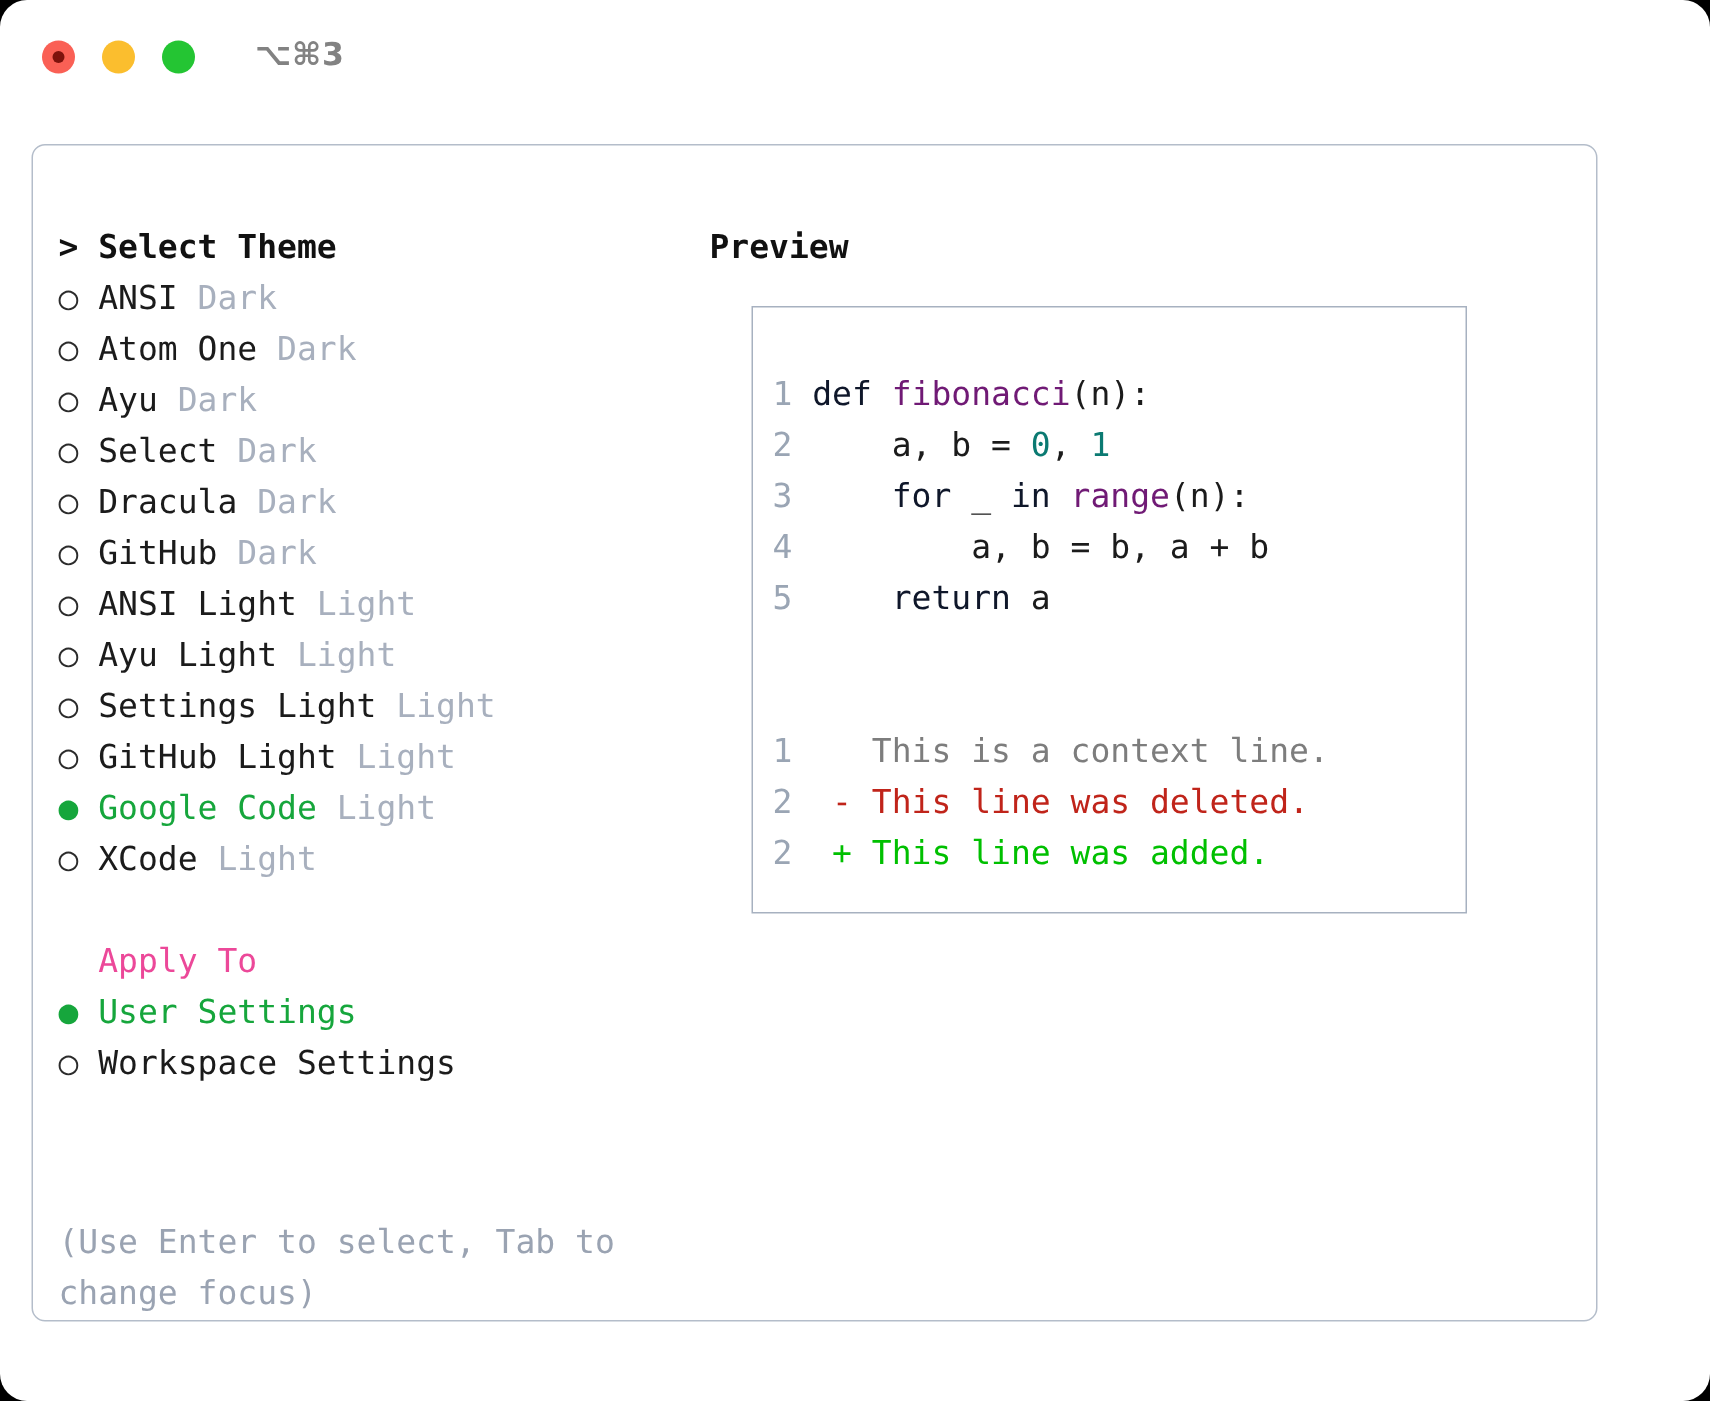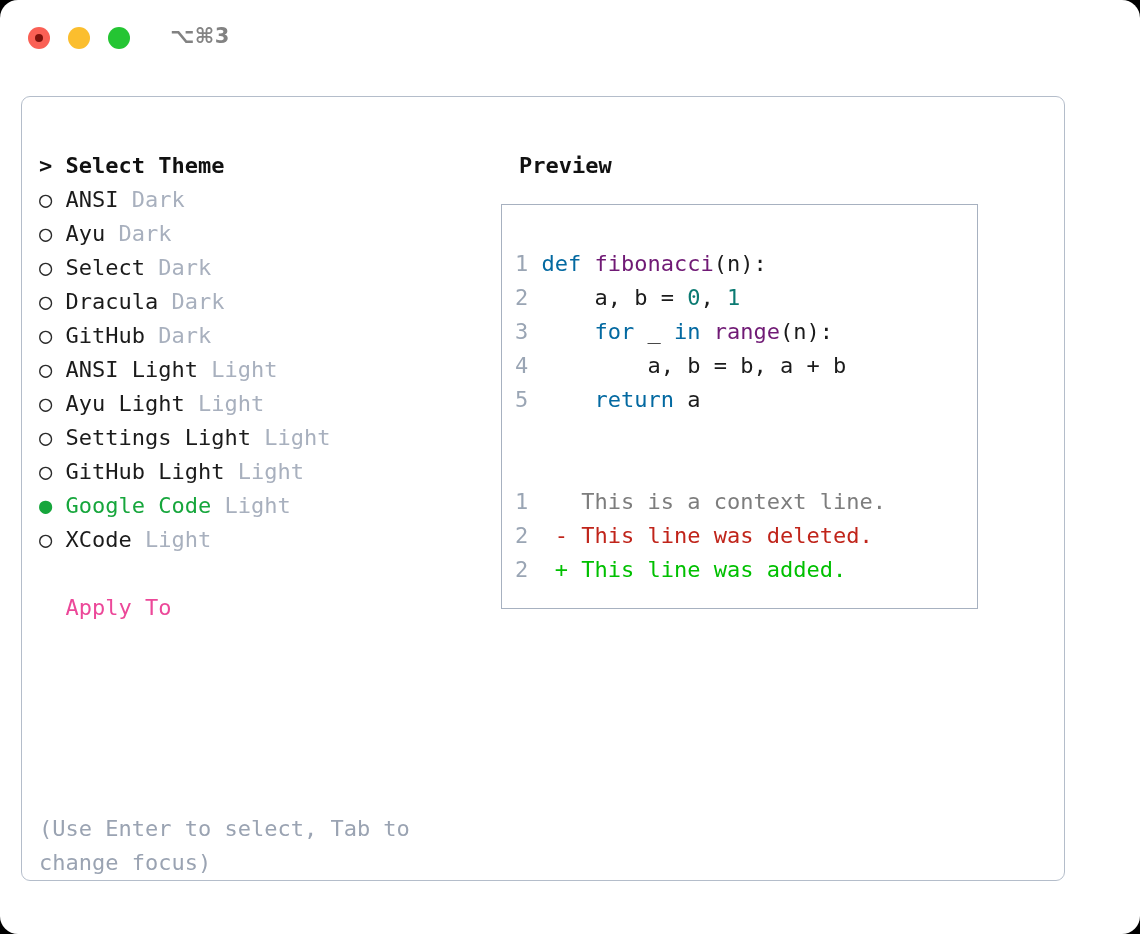--- a/index.html
+++ b/index.html
@@ -152,21 +152,21 @@
     color: #9aa3b2;
   }
   #hint-block .hint-line {
     display: block;
     white-space: pre;
   }
 
   
   #preview-column {
     position: absolute;
-    left: 497px;
+    left: 451px;
     top: 52px;
     width: 500px;
   }
   #preview-heading {
     font-family: "DejaVu Sans Mono", "Liberation Mono", monospace;
     font-size: 22px;
     line-height: 34px;
     font-weight: 700;
     color: #111111;
     white-space: pre;
@@ -190,21 +190,21 @@
   .code-line {
     display: block;
     white-space: pre;
     font-family: "DejaVu Sans Mono", "Liberation Mono", monospace;
     font-size: 22px;
     line-height: 34px;
   }
   .gutter {
     color: #9aa5b4;
   }
-  .tok-kw      { color: #0369a1; }
+  .tok-kw      { color: #0f172a; }
   .tok-fn      { color: #701a75; }
   .tok-plain   { color: #1b1b1b; }
   .tok-num     { color: #0b7a72; }
   .diff-ctx    { color: #7d7d7d; }
   .diff-del    { color: #c0241a; }
   .diff-add    { color: #00c000; }
   .blank-line  { display:block; height: 34px; }
 </style>
 </head>
 <body>
@@ -217,35 +217,40 @@
     <div class="traffic-light" id="light-maximize"></div>
     <div id="shortcut-hint">⌥⌘3</div>
   </div>
 
   <div id="main-panel">
 
     <div id="theme-column">
       <div class="mono-line" id="theme-heading">&gt; Select Theme</div>
       <div id="theme-list">
           <div class="list-row"><span class="bullet">○</span><span> </span><span class="item-name">ANSI</span><span> </span><span class="item-variant">Dark</span></div>
+          <div class="list-row"><span class="bullet">○</span><span> </span><span class="item-name">Atom One</span><span> </span><span class="item-variant">Dark</span></div>
           <div class="list-row"><span class="bullet">○</span><span> </span><span class="item-name">Ayu</span><span> </span><span class="item-variant">Dark</span></div>
           <div class="list-row"><span class="bullet">○</span><span> </span><span class="item-name">Select</span><span> </span><span class="item-variant">Dark</span></div>
           <div class="list-row"><span class="bullet">○</span><span> </span><span class="item-name">Dracula</span><span> </span><span class="item-variant">Dark</span></div>
           <div class="list-row"><span class="bullet">○</span><span> </span><span class="item-name">GitHub</span><span> </span><span class="item-variant">Dark</span></div>
           <div class="list-row"><span class="bullet">○</span><span> </span><span class="item-name">ANSI Light</span><span> </span><span class="item-variant">Light</span></div>
           <div class="list-row"><span class="bullet">○</span><span> </span><span class="item-name">Ayu Light</span><span> </span><span class="item-variant">Light</span></div>
           <div class="list-row"><span class="bullet">○</span><span> </span><span class="item-name">Settings Light</span><span> </span><span class="item-variant">Light</span></div>
           <div class="list-row"><span class="bullet">○</span><span> </span><span class="item-name">GitHub Light</span><span> </span><span class="item-variant">Light</span></div>
           <div class="list-row"><span class="bullet selected">●</span><span> </span><span class="item-name selected">Google Code</span><span> </span><span class="item-variant">Light</span></div>
           <div class="list-row"><span class="bullet">○</span><span> </span><span class="item-name">XCode</span><span> </span><span class="item-variant">Light</span></div>
         </div>
 
       <div class="section-gap"></div>
 
       <div class="mono-line" id="apply-heading">  Apply To</div>
+      <div id="apply-list">
+          <div class="list-row"><span class="bullet selected">●</span><span> </span><span class="item-name selected">User Settings</span></div>
+          <div class="list-row"><span class="bullet">○</span><span> </span><span class="item-name">Workspace Settings</span></div>
+        </div>
     </div>
 
     <div id="hint-block">
       <span class="hint-line">(Use Enter to select, Tab to</span>
       <span class="hint-line">change focus)</span>
     </div>
 
     <div id="preview-column">
       <div id="preview-heading">Preview</div>
     </div>

